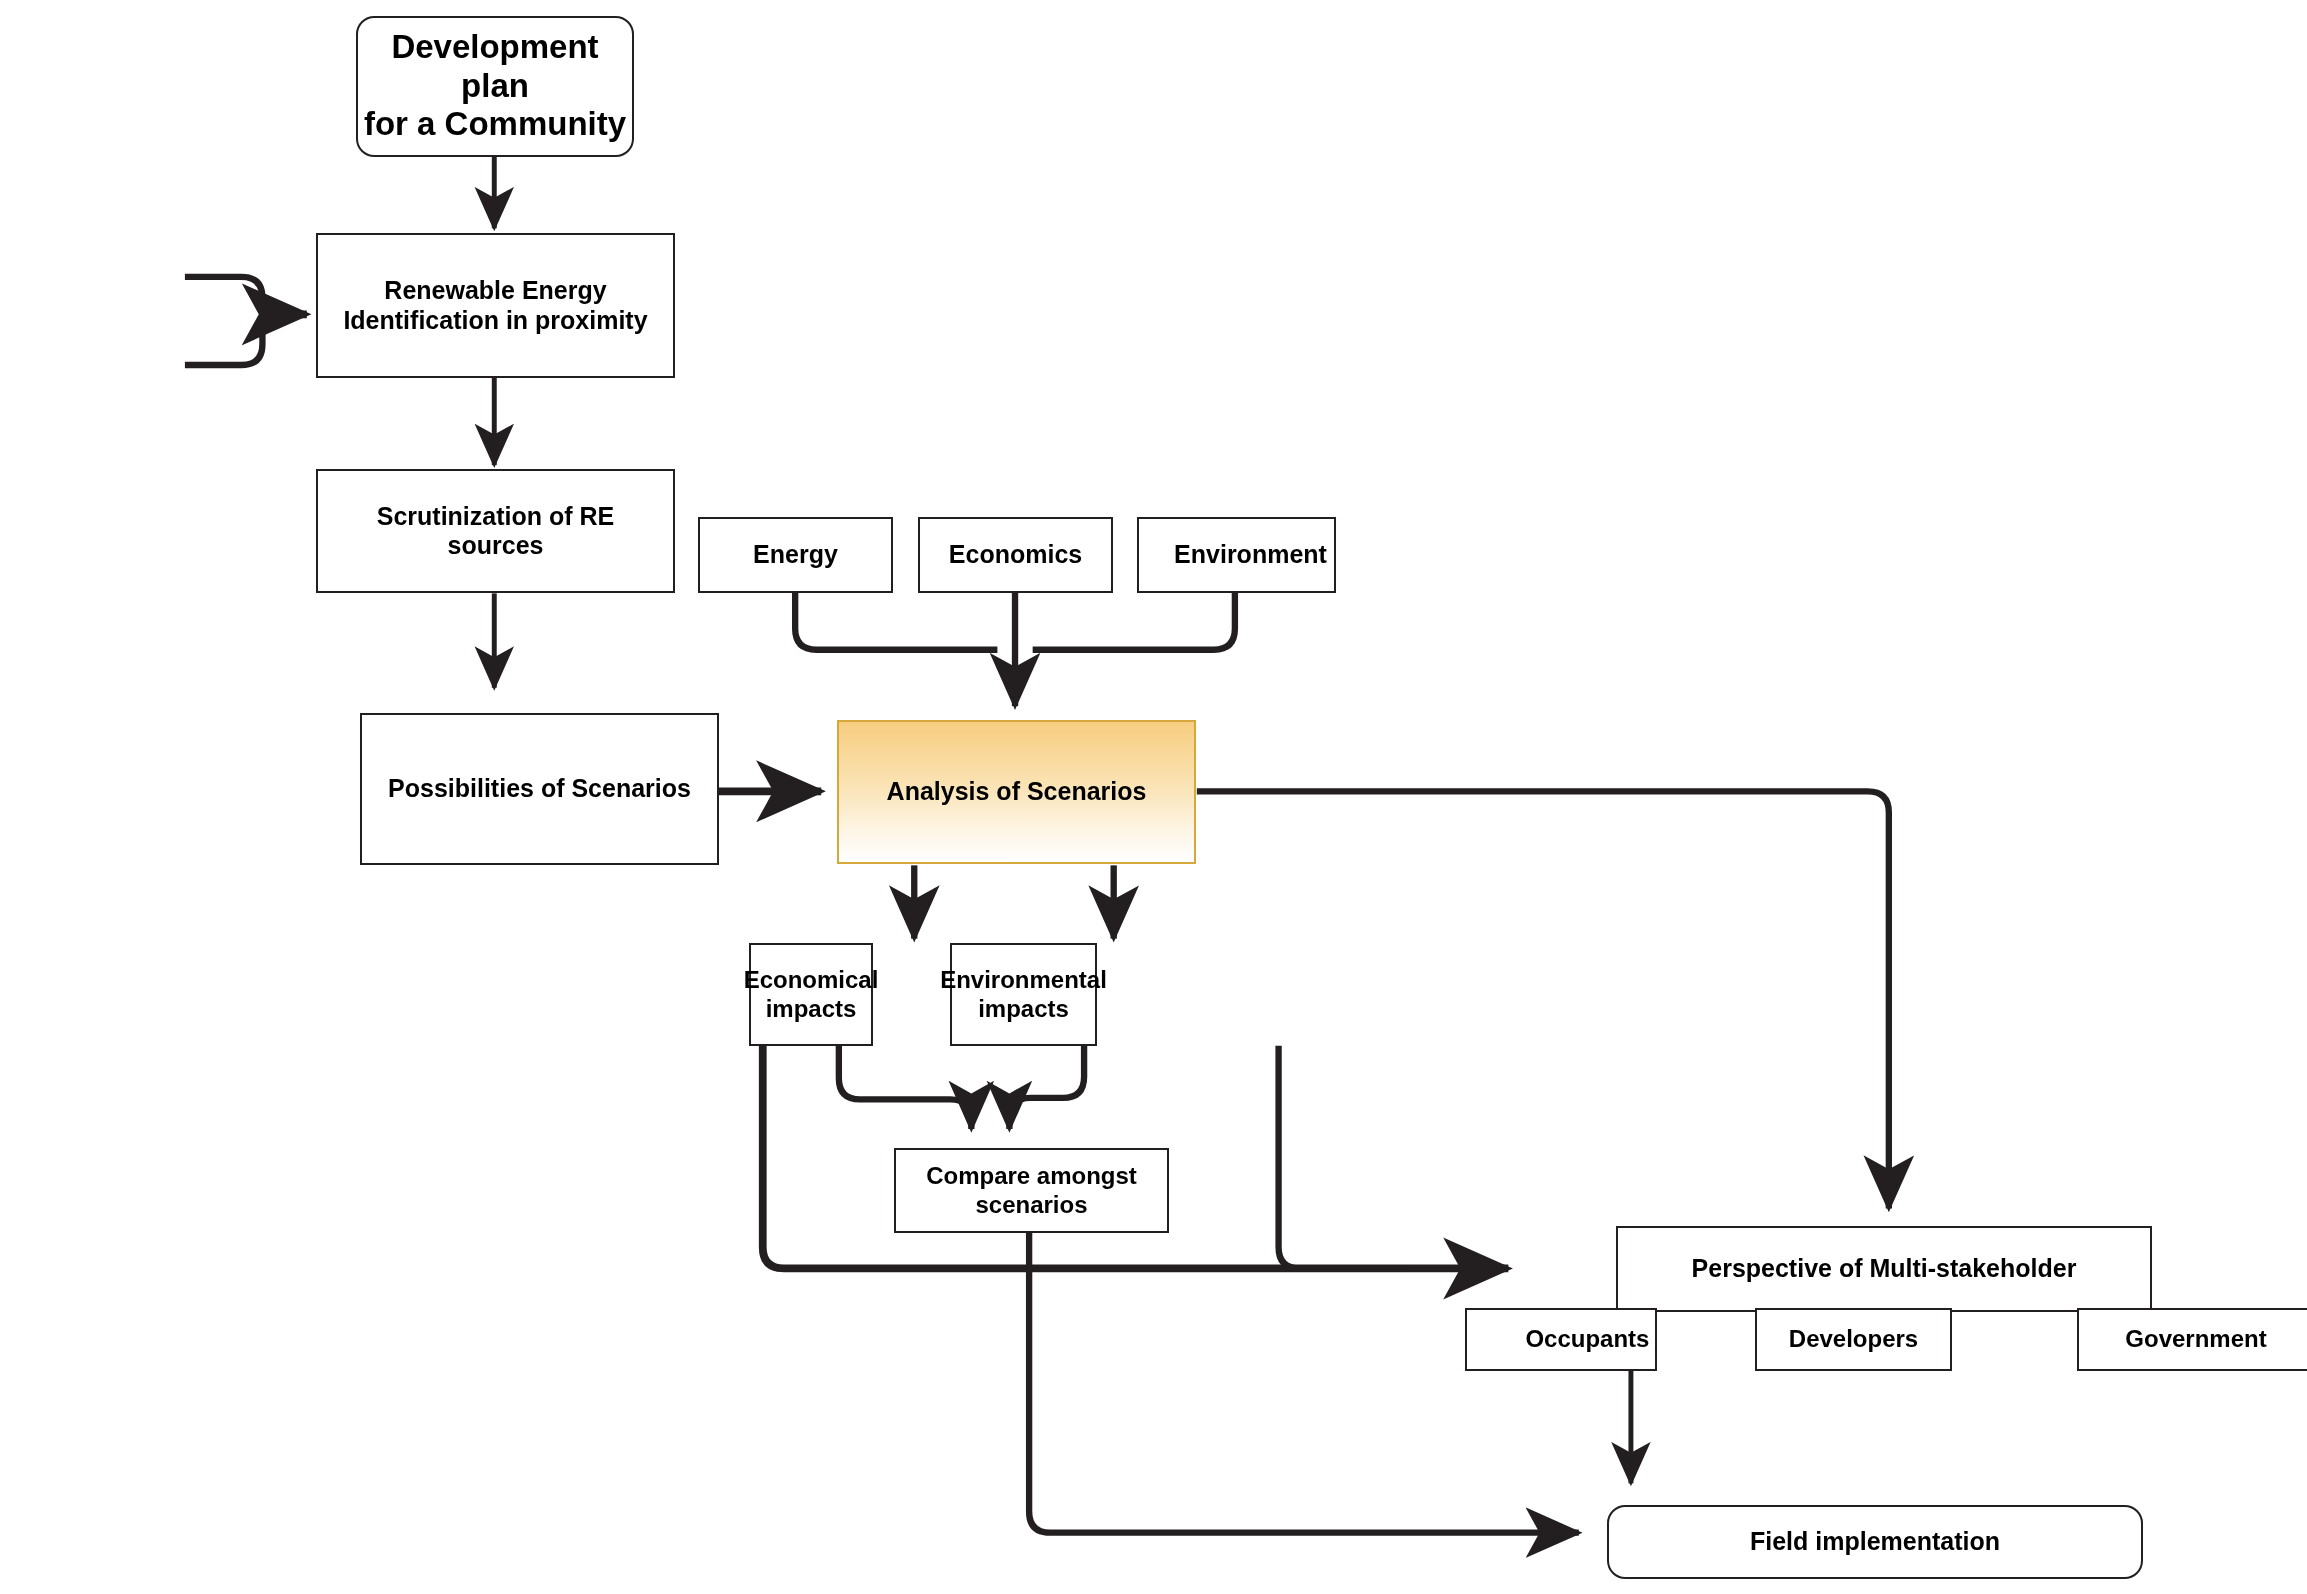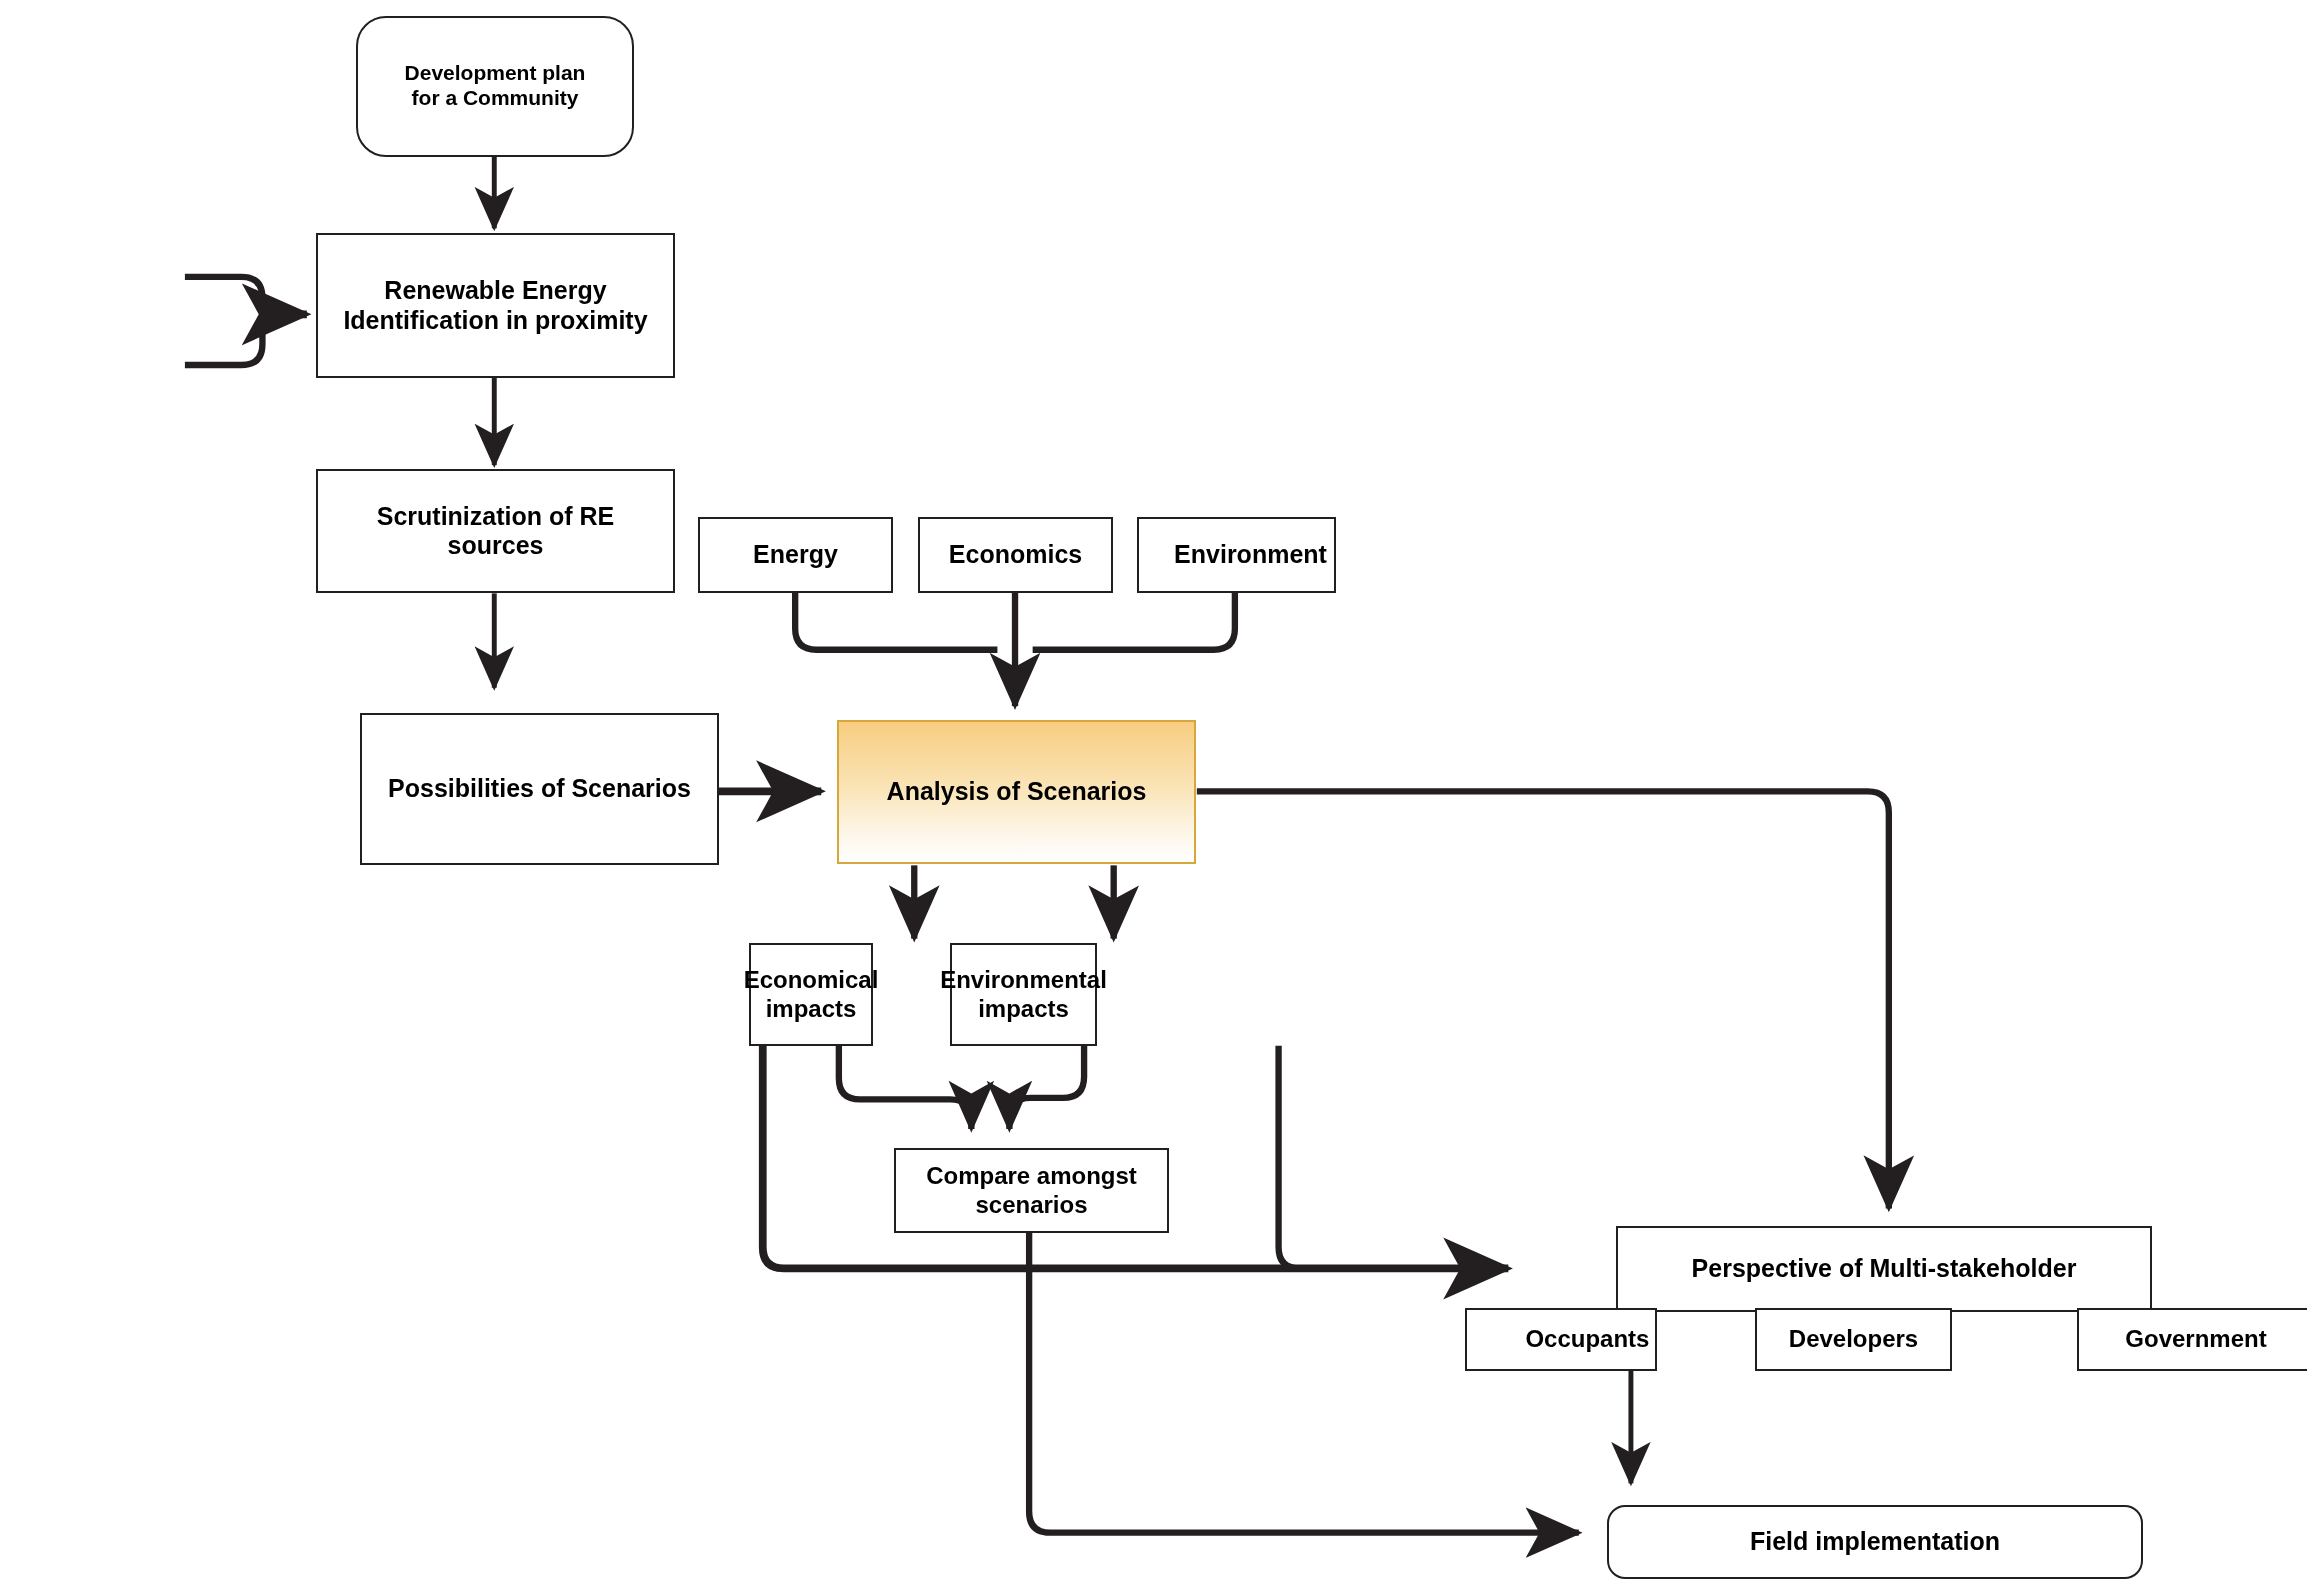--- a/index.html
+++ b/index.html
@@ -31,21 +31,21 @@
     text-align: center;
     background: #ffffff;
     border: 2.8px solid #231f20;
     color: #000000;
     line-height: 1.18;
     z-index: 5;
   }
   .node .lbl { display: block; padding: 0 5.6px; }
   .rounded { border-radius: 18.3px; }
   .bold { font-weight: bold; }
-  .f-lg  { font-size: 21px; border-radius: 30px; }
+  .f-lg  { font-size: 33px; }
   .f-md  { font-size: 25px; }
   .f-sm  { font-size: 24px; }
 
   
   .stack {
     position: absolute;
     box-sizing: border-box;
     border: 2.8px solid #231f20;
     background: #ffffff;
     display: flex;

